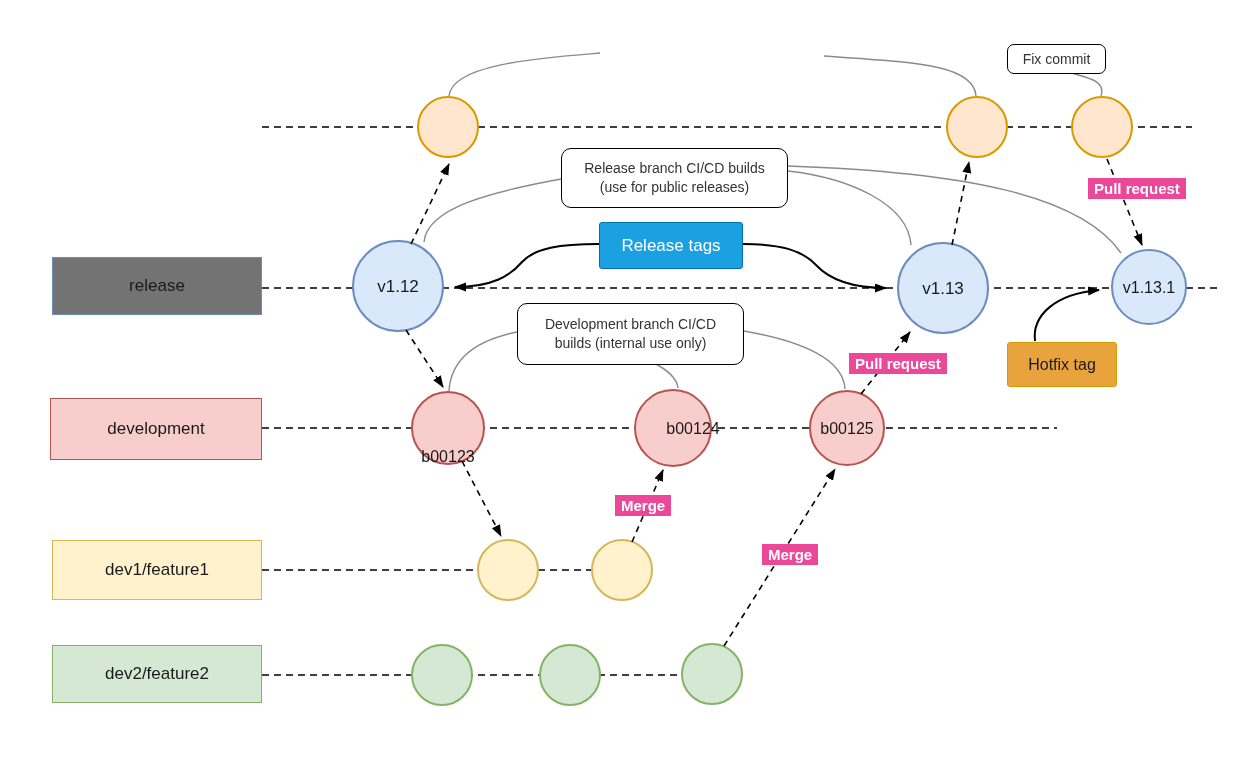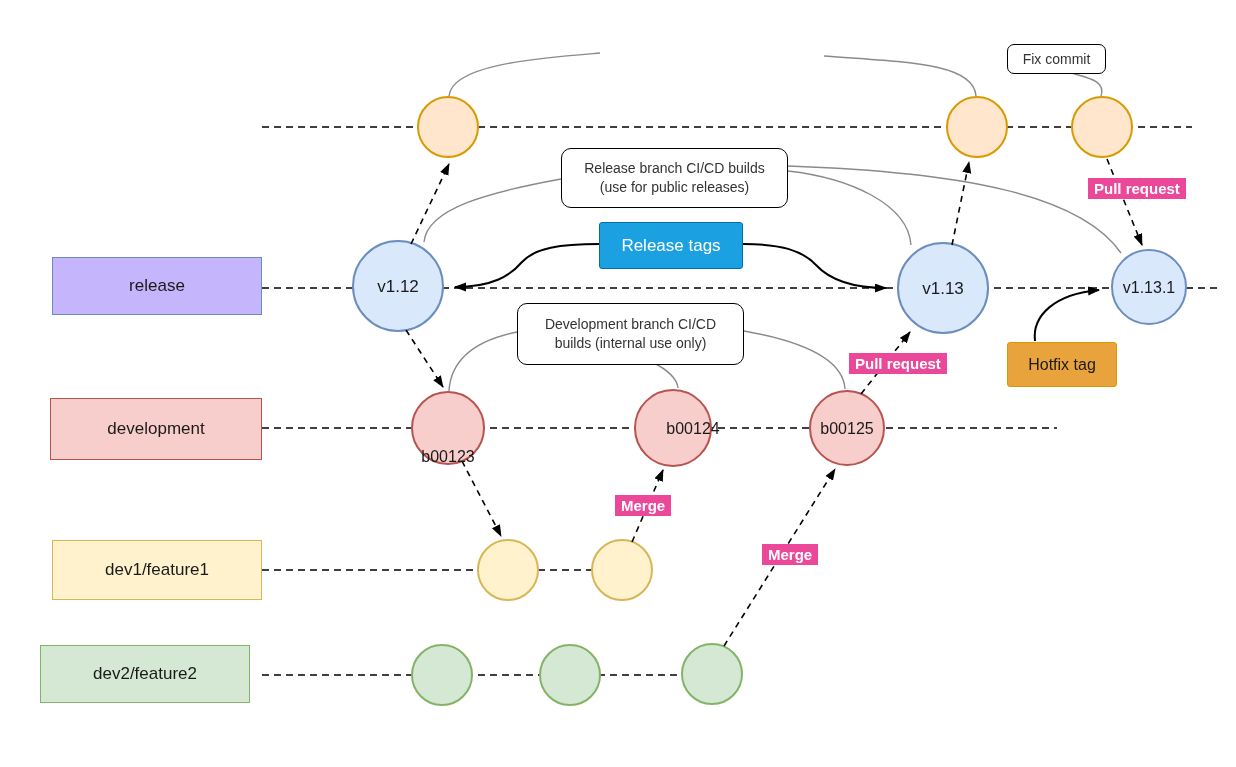--- a/index.html
+++ b/index.html
@@ -7,24 +7,24 @@
     position:relative; width:1236px; height:767px; background:#ffffff;
     font-family:"Liberation Sans", sans-serif; color:#262626; overflow:hidden;
   }
   .stage svg { position:absolute; left:0; top:0; }
 
   .branch-label {
     position:absolute; display:flex; align-items:center; justify-content:center;
     border:1px solid; font-size:17px; color:#1a1a1a; box-sizing:border-box;
   }
   .bl-hotfix      { left:52px;  top:97px;  width:210px; height:60px; background:#ffe6cc; border-color:#d79b00; }
-  .bl-release     { left:52px;  top:257px; width:210px; height:58px; background:#c4b5fd; border-color:#6c8ebf; }
+  .bl-release     { left:52px;  top:257px; width:210px; height:58px; background:#737373; border-color:#6c8ebf; }
   .bl-development { left:50px;  top:398px; width:212px; height:62px; background:#f8cecc; border-color:#b85450;text-align:right; }
   .bl-dev1        { left:52px;  top:540px; width:210px; height:60px; background:#fff2cc; border-color:#d6b656; }
-  .bl-dev2        { left:40px;  top:645px; width:210px; height:58px; background:#d5e8d4; border-color:#82b366; }
+  .bl-dev2        { left:52px;  top:645px; width:210px; height:58px; background:#d5e8d4; border-color:#82b366; }
 
   .callout {
     position:absolute; background:#ffffff; border:1px solid #000000; border-radius:10px;
     display:flex; align-items:center; justify-content:center; text-align:center;
     font-size:14px; color:#333333; padding:4px 7px; box-sizing:border-box; line-height:1.35;
   }
   .co-auto    { left:600px;  top:26px;  width:224px; height:60px; }
   .co-fix     { left:1007px; top:44px;  width:99px;  height:30px; border-radius:7px; }
   .co-release { left:561px;  top:148px; width:227px; height:60px;justify-content:flex-end; }
   .co-dev     { left:517px;  top:303px; width:227px; height:62px;align-items:center; }

